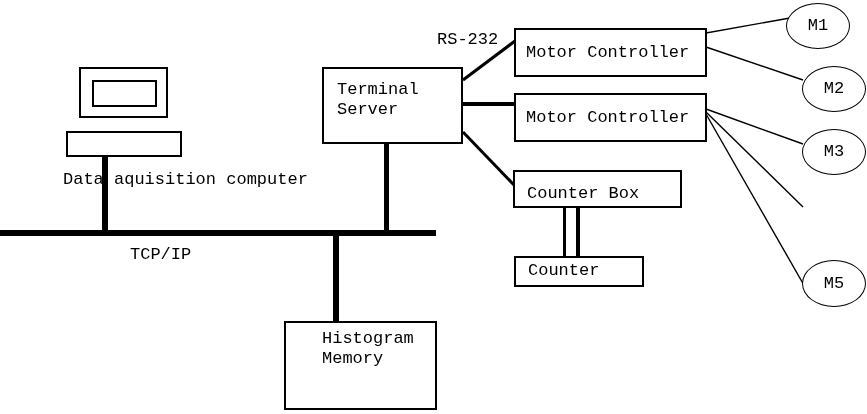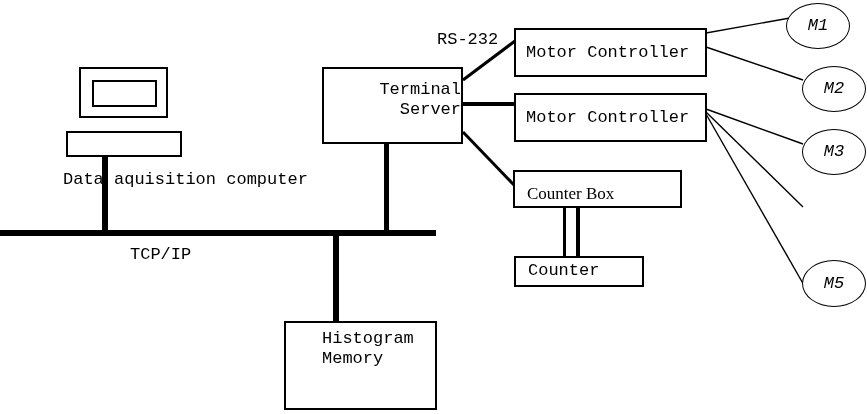--- a/index.html
+++ b/index.html
@@ -31,21 +31,20 @@
   }
   .motor {
     position: absolute;
     border: 1.5px solid var(--ink);
     border-radius: 50%;
     background: var(--paper);
     z-index: 1;
     display: flex;
     align-items: center;
     justify-content: center;
-    font-style: italic;
   }
   .freelabel {
     position: absolute;
     z-index: 2;
     white-space: nowrap;
   }
   .vcenter { display: flex; align-items: center; margin-top: 12px; }
 </style>
 </head>
 <body>
@@ -72,33 +71,33 @@
   <div class="box" style="left:79px; top:67px; width:89px; height:51px;">
     <div class="box" style="left:11px; top:11px; width:65px; height:27px; border-width:2px;"></div>
   </div>
   <div class="box" style="left:66px; top:131px; width:116px; height:26px;"></div>
   <div class="freelabel" style="left:63px; top:170px;">Data aquisition computer</div>
 
   <div class="freelabel" style="left:130px; top:245px;">TCP/IP</div>
 
   <div class="freelabel" style="left:437px; top:30px;">RS-232</div>
 
-  <div class="box" style="left:322px; top:67px; width:141px; height:77px; padding:11px 0 0 13px;text-align:right;">
+  <div class="box" style="left:322px; top:67px; width:141px; height:77px; padding:11px 0 0 13px;">
     <div>Terminal</div>
     <div>Server</div>
   </div>
 
   <div class="box vcenter" style="left:514px; top:16px; width:193px; height:49px; padding-left:10px;">
     <span>Motor Controller</span>
   </div>
   <div class="box vcenter" style="left:514px; top:81px; width:193px; height:49px; padding-left:10px;">
     <span>Motor Controller</span>
   </div>
 
-  <div class="box" style="left:513px; top:170px; width:169px; height:38px; padding:12px 0 0 12px;font-family:Liberation Serif, serif;">
+  <div class="box" style="left:513px; top:170px; width:169px; height:38px; padding:12px 0 0 12px;">
     <span>Counter Box</span>
   </div>
   <div class="box" style="left:514px; top:256px; width:130px; height:31px; padding:3px 0 0 12px;">
     <span>Counter</span>
   </div>
 
   <div class="box" style="left:284px; top:321px; width:153px; height:89px; padding:6px 0 0 36px;">
     <div>Histogram</div>
     <div>Memory</div>
   </div>

